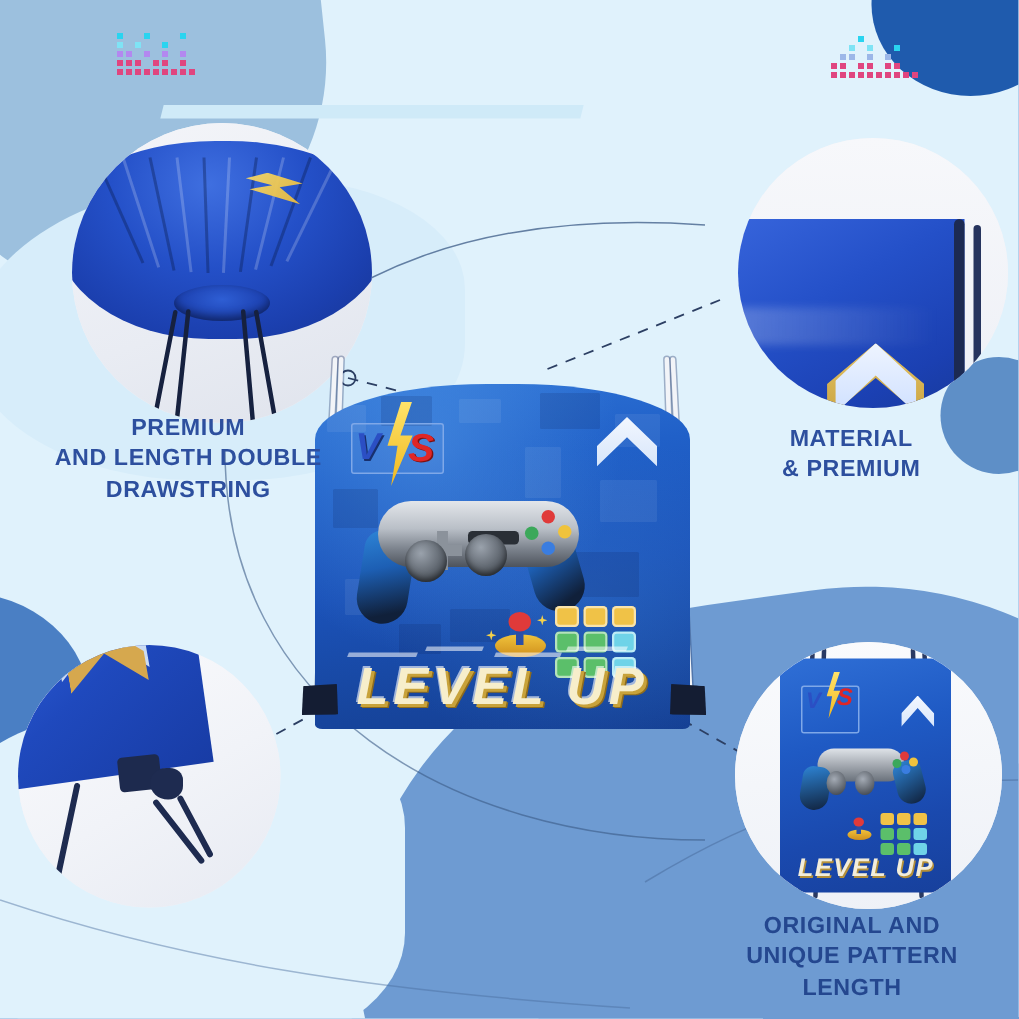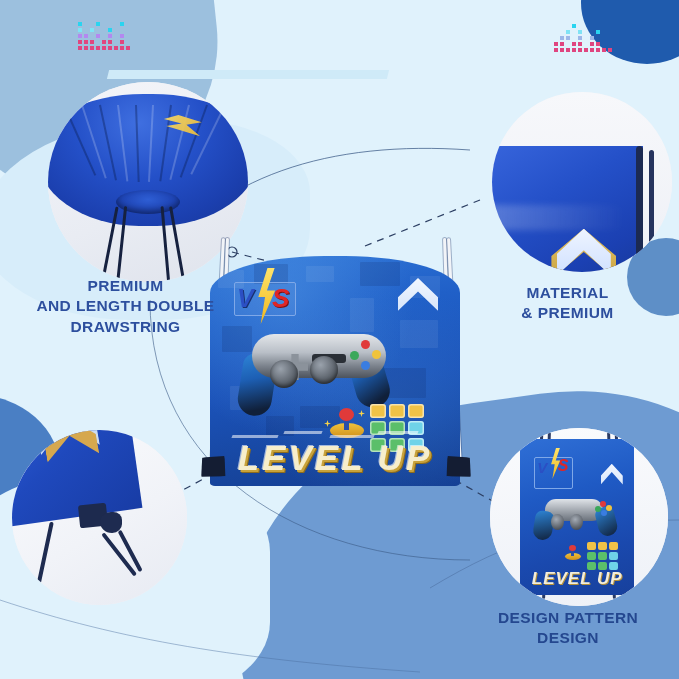--- a/index.html
+++ b/index.html
@@ -499,22 +499,23 @@
           <div style="position:absolute;left:0;top:20px;width:9px;height:8px;background:#5bbf6a;border-radius:2px;"></div>
           <div style="position:absolute;left:11px;top:20px;width:9px;height:8px;background:#5bbf6a;border-radius:2px;"></div>
           <div style="position:absolute;left:22px;top:20px;width:9px;height:8px;background:#6fd3e8;border-radius:2px;"></div>
         </div>
 
         <div style="position:absolute;left:0;bottom:4%;width:100%;text-align:center;font-size:17px;font-weight:bold;font-style:italic;letter-spacing:1px;color:#f2eddb;text-shadow:1px 1px 0 #b4903a;">LEVEL UP</div>
       </div>
     </div>
   </div>
   <div class="label on-blue" style="left:462px; top:608px; width:212px;">
-    <div>DESIGN PATTERN</div>
-    <div>DESIGN</div>
+    <div>ORIGINAL AND</div>
+    <div>UNIQUE PATTERN</div>
+    <div>LENGTH</div>
   </div>
 
   <div class="main-bag-wrap">
 
     <div class="main-rope" style="left:20px; top:0px; height:230px; transform:rotate(3deg);"></div>
     <div class="main-rope" style="left:26px; top:0px; height:228px; transform:rotate(2deg);"></div>
     <div class="main-rope" style="right:20px; top:0px; height:230px; transform:rotate(-3deg);"></div>
     <div class="main-rope" style="right:26px; top:0px; height:228px; transform:rotate(-2deg);"></div>
 
     <div class="main-bag">

